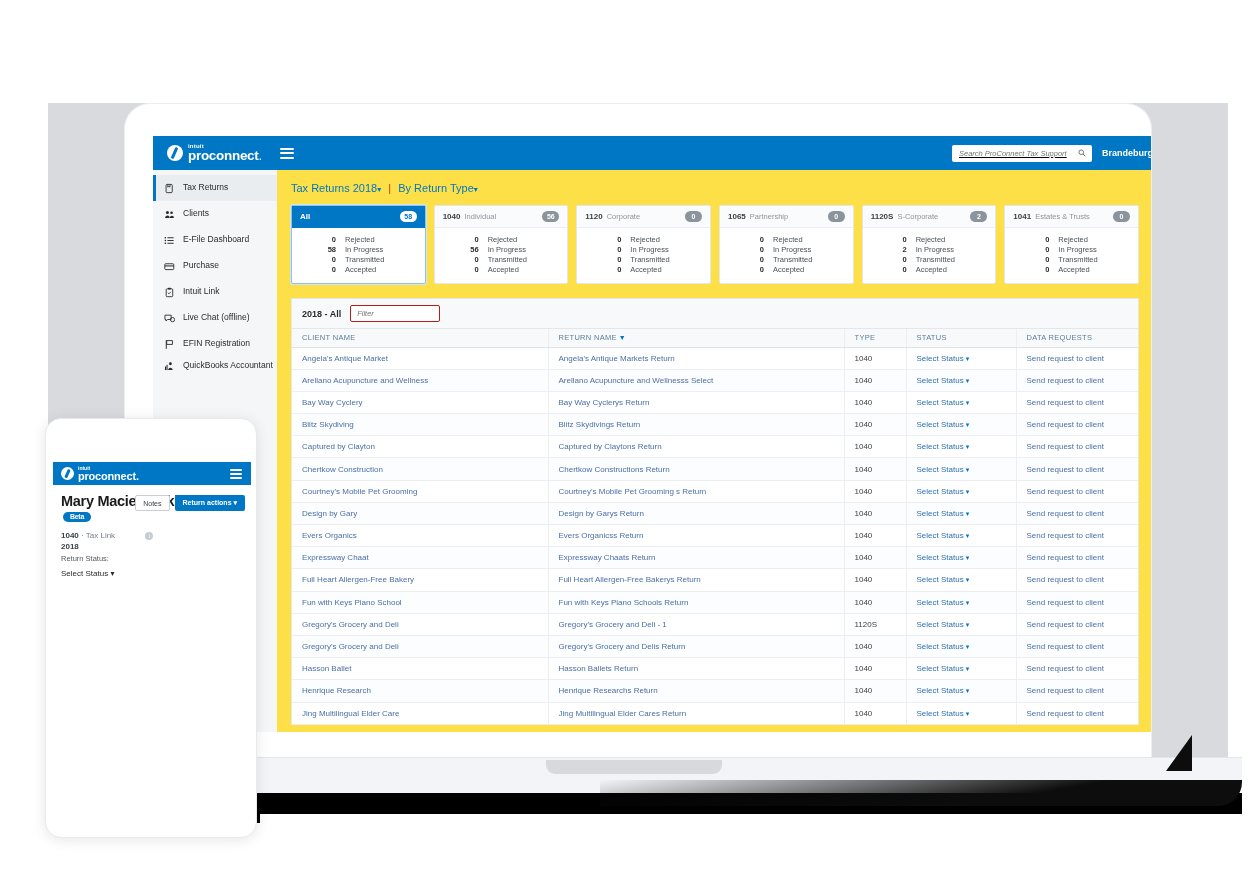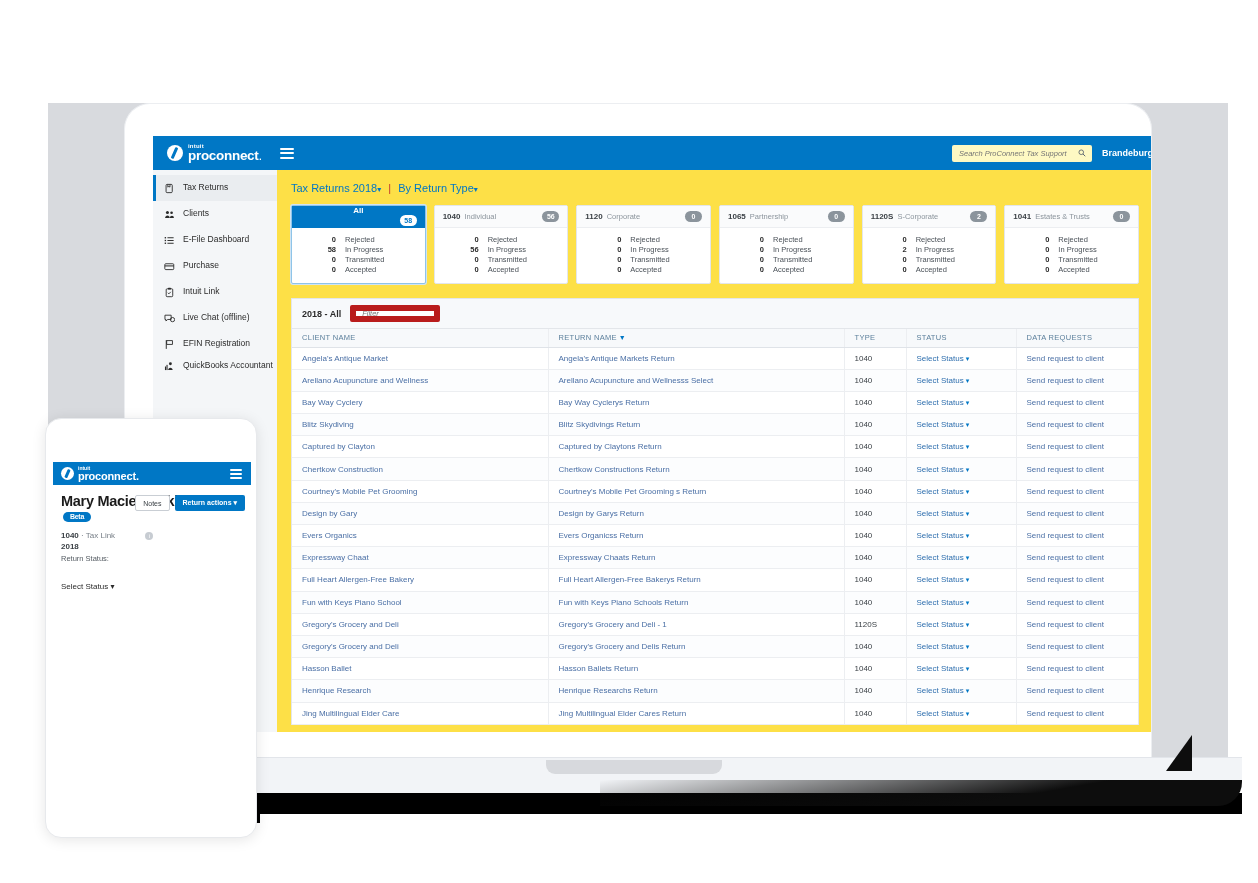--- a/index.html
+++ b/index.html
@@ -100,22 +100,22 @@
     margin-left: 18px; width: 14px; height: 11px;
     display: flex; flex-direction: column; justify-content: space-between;
     cursor: pointer;
   }
   .hamburger i { display:block; height: 2px; background:#fff; border-radius:1px; }
   .topbar-right {
     margin-left: auto; display: flex; align-items: center; gap: 10px; padding-right: 0;
   }
   .search-wrap {
     position: relative; width: 140px; height: 17px;
-    background: #fef9c3; border-radius: 2px;
-    display: flex; align-items: center;
+    background: #ffffff; border-radius: 2px;
+    display: flex; align-items: center; text-decoration: underline;
   }
   .search-wrap input {
     border: none; background: transparent; outline: none;
     font-family: "Liberation Sans", sans-serif;
     font-size: 7.5px; font-style: italic; color: #7b8794;
     padding-left: 7px; width: 115px;
   }
   .search-ico {
     position: absolute; right: 6px; top: 4px; width: 8px; height: 8px;
   }
@@ -150,21 +150,21 @@
   .cards { display: flex; gap: 8px; }
   .card {
     width: 143px; background: #fff; border: 1px solid #e3e6ea; border-radius: 2px;
     cursor: pointer;
   }
   .card.active { border-color: #8fc4e8; box-shadow: 0 0 0 1px #cfe4f4; }
   .card-head {
     height: 22px; display: flex; align-items: center; padding: 0 8px;
     background: #fafbfc; border-bottom: 1px solid #eceef1;
   }
-  .card.active .card-head { background: #0077c5; border-bottom-color:#0077c5;flex-direction:column; }
+  .card.active .card-head { background: #0077c5; border-bottom-color:#0077c5; }
   .card-code { font-size: 8px; font-weight: 700; color: #3b4146; }
   .card.active .card-code { color: #fff; }
   .card-kind { font-size: 7.5px; color: #8b949c; margin-left: 4px; }
   .card.active .card-kind { color: #d5e9f8; }
   .badge {
     margin-left: auto; min-width: 17px; height: 11px; border-radius: 6px;
     background: #8b949c; color: #fff; font-size: 7px; font-weight: 700;
     display: flex; align-items: center; justify-content: center; padding: 0 4px;
   }
   .card.active .badge { background: #fff; color: #0077c5; }
@@ -174,21 +174,21 @@
   .stat-lab { margin-left: 9px; color: #4a5158; }
 
   
   .panel { margin-top: 14px; border: 1px solid #e3e6ea; border-bottom: none; background:#fff; }
   .panel-head {
     height: 30px; background: #f7f9fb; display: flex; align-items: center;
     padding: 0 10px; border-bottom: 1px solid #e3e6ea;
   }
   .panel-title { font-size: 9px; font-weight: 700; color: #2b2b2b; margin-right: 9px; }
   .filter-input {
-    width: 90px; height: 17px; border: 6px solid #b91c1c; border-radius: 2px;
+    width: 90px; height: 17px; border: 1px solid #b91c1c; border-radius: 2px;
     background: #fff; font-size: 7.5px; font-style: italic; color: #9aa3ab;
     padding: 0 6px; outline: none; font-family: "Liberation Sans", sans-serif;
   }
   table { width: 100%; border-collapse: collapse; table-layout: fixed; }
   thead th {
     height: 18px; background: #f7f9fb; color: #5b7f9b; font-size: 7.5px;
     font-weight: 400; letter-spacing: .3px; text-align: left;
     padding: 0 0 0 10px; border-bottom: 1px solid #dfe3e8;
     border-right: 1px solid #eceef1;
   }
@@ -245,21 +245,21 @@
     font-family:"Liberation Sans",sans-serif;
   }
   .ph-meta { font-size:8px; color:#3b4146; margin-top:6px; line-height:1.35; }
   .ph-meta b { font-weight:700; }
   .ph-meta .muted { color:#777f87; }
   .info-dot {
     display:inline-block; width:8px; height:8px; border-radius:50%; background:#c7ccd2;
     color:#fff; font-size:6px; text-align:center; line-height:8px; margin-left:28px;
   }
   .ph-status { font-size:7.5px; color:#555c63; margin-top:1px; }
-  .ph-select { font-size:8px; color:#2b2b2b; margin-top:19px; }
+  .ph-select { font-size:8px; color:#2b2b2b; margin-top:6px; }
 </style>
 </head>
 <body>
 
 <div id="stage">
 
   <div class="bg-shadow-strip"></div>
   <div class="bg-monitor"></div>
   <div class="bg-monitor-right"></div>
 

